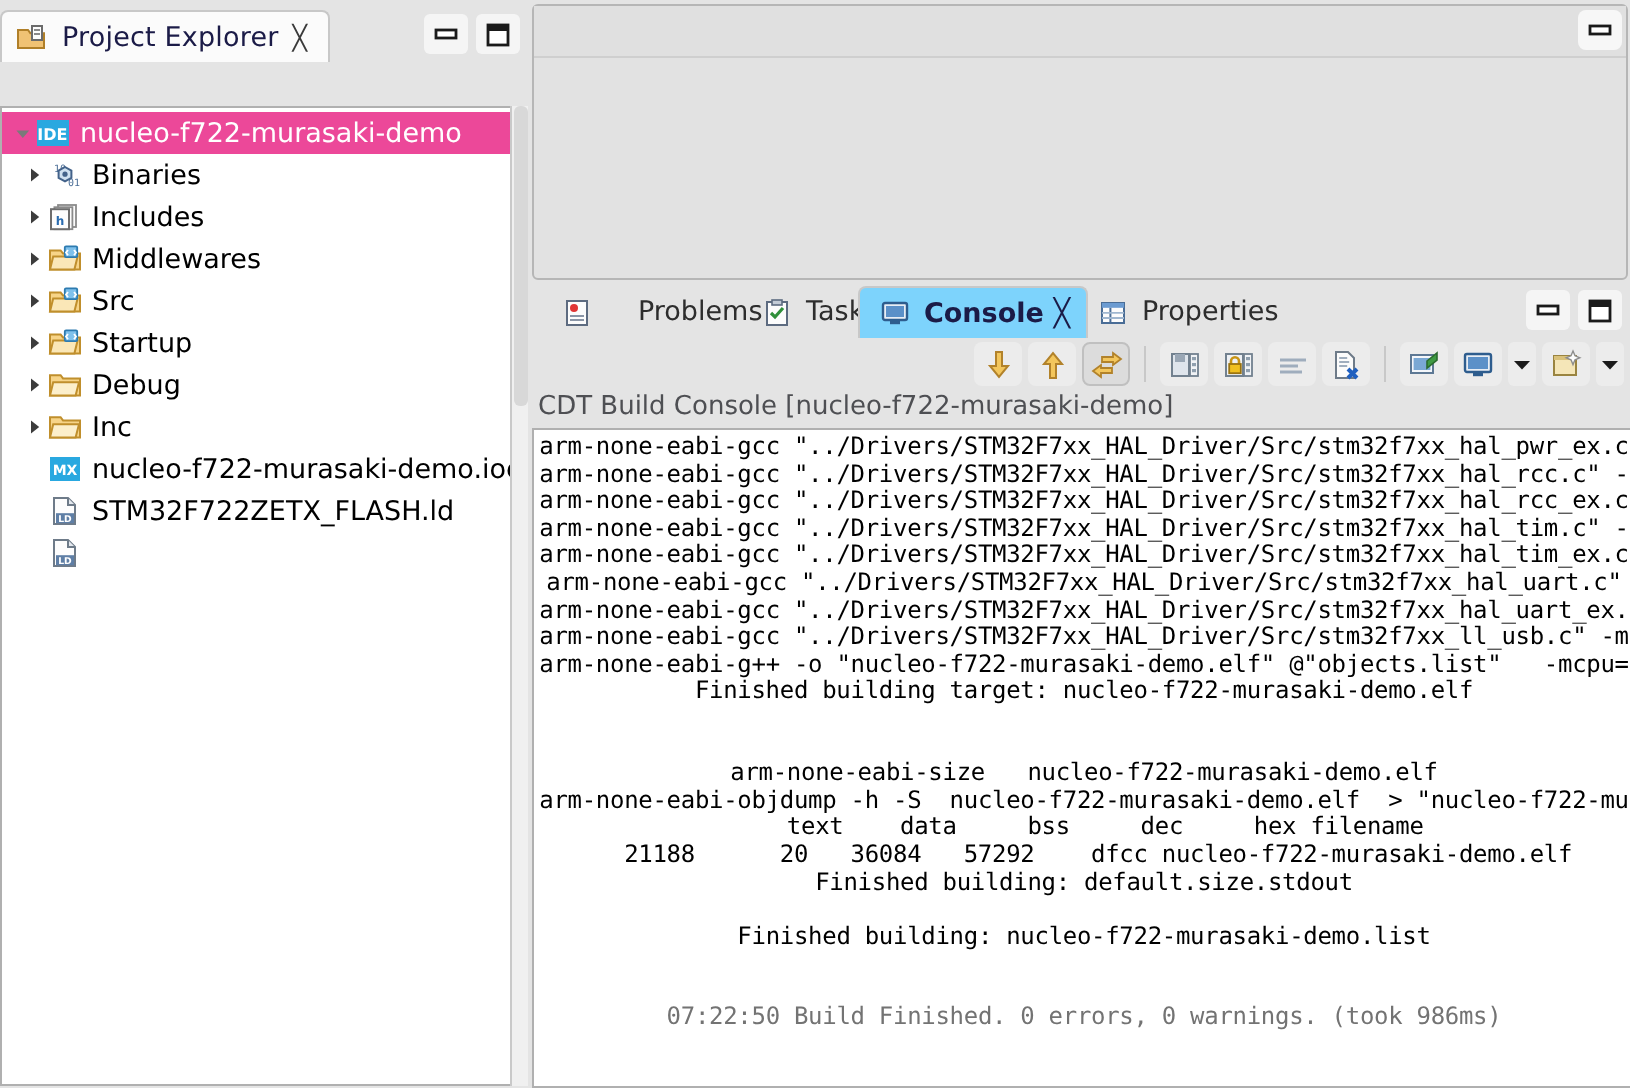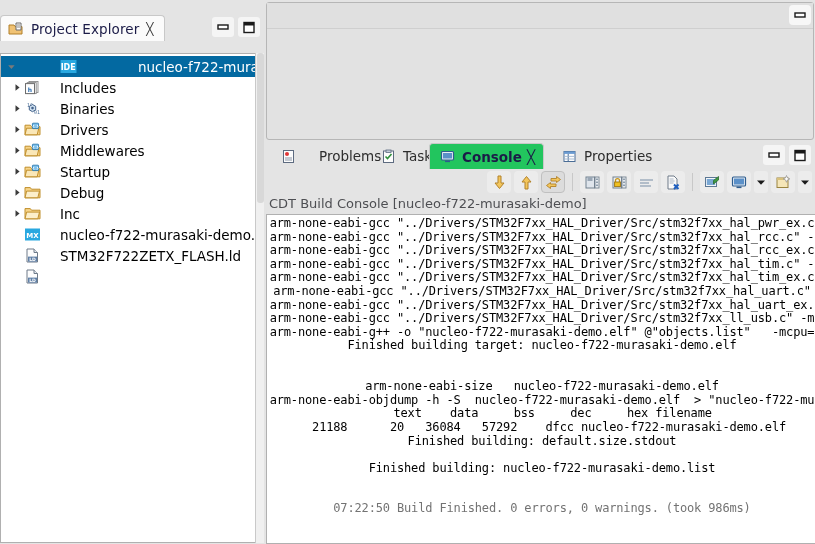--- a/index.html
+++ b/index.html
@@ -11,21 +11,21 @@
     -webkit-font-smoothing:antialiased;
   }
   .app{position:relative;width:815px;height:544px;}
 
   
   .panel{position:absolute;background:#ffffff;border:1px solid #b4b4b4;box-sizing:border-box;}
 
   
   #project-explorer{left:0;top:0;width:264px;height:544px;background:#e4e4e4;}
 
-  .pe-tabrow{position:absolute;left:0;top:14px;width:264px;height:27px;}
+  .pe-tabrow{position:absolute;left:0;top:4px;width:264px;height:27px;}
   .pe-tab{
     position:absolute;left:0;top:1px;height:26px;
     padding:0 10px 0 6px;
     display:flex;align-items:center;gap:5px;
     background:#fbfbfb;
     border:1px solid #c8c8c8;border-bottom:none;
     border-radius:4px 4px 0 0;
     box-sizing:border-box;
   }
   .pe-tab .tab-label{font-size:13.5px;color:#1b1b47;font-weight:400;letter-spacing:.1px;}
@@ -43,44 +43,44 @@
   #pe-body{
     position:absolute;left:0;top:53px;width:258px;height:490px;
     background:#ffffff;border:1px solid #b0b0b0;border-right:none;box-sizing:border-box;
     overflow:hidden;
   }
   #pe-scroll{position:absolute;left:255px;top:53px;width:9px;height:490px;background:#f0f0f0;border-left:1px solid #c9c9c9;box-sizing:border-box;}
   #pe-scroll .thumb{position:absolute;left:1px;top:0;width:7px;height:150px;background:#d8d8d8;border-radius:3px;}
 
   .tree{padding:2px 0 0 0;}
   .trow{height:21px;display:flex;align-items:center;padding-left:4px;white-space:nowrap;}
-  .trow.selected{background:#0369a1;gap:42px;}
+  .trow.selected{background:#ec4899;}
   .trow.selected .tlabel{color:#ffffff;}
-  .tlabel{font-size:13.5px;color:#000;margin-left:18px;}
+  .tlabel{font-size:13.5px;color:#000;margin-left:4px;}
   .arrow{width:12px;height:12px;flex:0 0 12px;display:flex;align-items:center;justify-content:center;}
   .arrow svg{display:block;}
   .ticon{width:18px;height:16px;flex:0 0 18px;display:flex;align-items:center;justify-content:center;margin-right:1px;}
   .indent1{padding-left:10px;}
 
   
   #editor-area{left:266px;top:2px;width:548px;height:138px;background:#e2e2e2;border:1px solid #b6b6b6;border-radius:3px;}
   #editor-tabstrip{position:absolute;left:0;top:0;width:100%;height:26px;background:#e0e0e0;border-bottom:1px solid #cfcfcf;box-sizing:border-box;}
   #editor-min{position:absolute;right:2px;top:2px;width:22px;height:20px;display:flex;align-items:center;justify-content:center;background:#f7f7f7;border-radius:4px;}
 
   
   #console-view{position:absolute;left:266px;top:142px;width:549px;height:402px;}
 
   .cv-tabrow{position:absolute;left:0;top:0;width:549px;height:27px;}
   .cv-tab{
     position:absolute;top:1px;height:26px;display:flex;align-items:center;gap:5px;
     padding:0 8px;box-sizing:border-box;border-radius:4px 4px 0 0;
     font-size:13.5px;color:#1b1b47;
   }
   .cv-tab.inactive{color:#2d2d2d;}
-  .cv-tab.active{background:#22c55e;border:1px solid #c8c8c8;border-bottom:none;font-weight:bold;}
+  .cv-tab.active{background:#7dd3fc;border:1px solid #c8c8c8;border-bottom:none;font-weight:bold;}
   .cv-winbtns{position:absolute;right:4px;top:3px;display:flex;gap:4px;}
 
   #cv-toolbar{position:absolute;right:3px;top:29px;display:flex;gap:3px;align-items:center;}
   .sep{width:1px;height:18px;background:#c8c8c8;margin:0 4px;}
   .arrowbtn{width:14px;height:22px;display:flex;align-items:center;justify-content:center;background:#ececec;border-radius:3px;}
   #cv-text{
     position:absolute;left:2px;top:2px;right:0;bottom:0;
     font-family:"DejaVu Sans Mono","Liberation Mono",monospace;
     font-size:12px;line-height:13.6px;color:#000;
     white-space:pre;overflow:hidden;letter-spacing:-0.15px;
@@ -168,75 +168,75 @@
             <span class="tlabel">nucleo-f722-murasaki-demo</span>
           </div>
           <div class="trow indent1">
             <span class="arrow">
               <svg width="9" height="9" viewBox="0 0 9 9">
                 <path d="M2.5 1.2L6.6 4.5 2.5 7.8z" fill="#3c3c3c"></path>
               </svg>
             </span>
             <span class="ticon">
               <svg width="17" height="15" viewBox="0 0 17 15">
+                <text x="3" y="6" font-family="DejaVu Sans Mono, monospace" font-size="5" fill="#4a6d96">10</text>
+                <text x="10" y="13" font-family="DejaVu Sans Mono, monospace" font-size="5" fill="#4a6d96">01</text>
+                <path d="M8.5 3.5l3.2 1.8v3.6L8.5 10.7 5.3 8.9V5.3z" fill="#cfe0f0" stroke="#43628a" stroke-width="1"></path>
+                <circle cx="8.5" cy="7.1" r="1.3" fill="#43628a"></circle>
+              </svg>
+            </span>
+            <span class="tlabel">Binaries</span>
+          </div>
+          <div class="trow indent1">
+            <span class="arrow">
+              <svg width="9" height="9" viewBox="0 0 9 9">
+                <path d="M2.5 1.2L6.6 4.5 2.5 7.8z" fill="#3c3c3c"></path>
+              </svg>
+            </span>
+            <span class="ticon">
+              <svg width="17" height="15" viewBox="0 0 17 15">
                 <rect x="5" y="1.5" width="9" height="11" fill="#fcfcfc" stroke="#8a8a8a" stroke-width=".9"></rect>
                 <rect x="3.2" y="2.6" width="9" height="11" fill="#fcfcfc" stroke="#8a8a8a" stroke-width=".9"></rect>
                 <rect x="1.5" y="3.6" width="9" height="10" fill="#fdfdfd" stroke="#6d6d6d" stroke-width="1"></rect>
                 <text x="6" y="11.5" font-family="DejaVu Sans, sans-serif" font-size="6" font-weight="bold" fill="#2a6cb0" text-anchor="middle">h</text>
               </svg>
             </span>
             <span class="tlabel">Includes</span>
           </div>
           <div class="trow indent1">
             <span class="arrow">
               <svg width="9" height="9" viewBox="0 0 9 9">
                 <path d="M2.5 1.2L6.6 4.5 2.5 7.8z" fill="#3c3c3c"></path>
               </svg>
             </span>
             <span class="ticon">
               <svg width="17" height="15" viewBox="0 0 17 15">
-                <text x="3" y="6" font-family="DejaVu Sans Mono, monospace" font-size="5" fill="#4a6d96">10</text>
-                <text x="10" y="13" font-family="DejaVu Sans Mono, monospace" font-size="5" fill="#4a6d96">01</text>
-                <path d="M8.5 3.5l3.2 1.8v3.6L8.5 10.7 5.3 8.9V5.3z" fill="#cfe0f0" stroke="#43628a" stroke-width="1"></path>
-                <circle cx="8.5" cy="7.1" r="1.3" fill="#43628a"></circle>
-              </svg>
-            </span>
-            <span class="tlabel">Binaries</span>
-          </div>
-          <div class="trow indent1">
-            <span class="arrow">
-              <svg width="9" height="9" viewBox="0 0 9 9">
-                <path d="M2.5 1.2L6.6 4.5 2.5 7.8z" fill="#3c3c3c"></path>
-              </svg>
-            </span>
-            <span class="ticon">
-              <svg width="17" height="15" viewBox="0 0 17 15">
                 <path d="M1 3.2h5.3l1.2 1.5H16v8.1H1z" fill="#f7d488" stroke="#c08f2c" stroke-width="1"></path>
                 <path d="M2.6 6.2h12.2l-1.6 6.6H1z" fill="#fae7b7" stroke="#c08f2c" stroke-width="1"></path>
                 <rect x="8.4" y="1.2" width="6.2" height="5.4" rx=".6" fill="#7fc1ec" stroke="#2d7bb0" stroke-width=".9"></rect>
                 <path d="M10 3l-1 1.3L10 5.6M13 3l1 1.3L13 5.6" stroke="#ffffff" stroke-width=".9" fill="none"></path>
               </svg>
             </span>
-            <span class="tlabel">Drivers</span>
+            <span class="tlabel">Middlewares</span>
           </div>
           <div class="trow indent1">
             <span class="arrow">
               <svg width="9" height="9" viewBox="0 0 9 9">
                 <path d="M2.5 1.2L6.6 4.5 2.5 7.8z" fill="#3c3c3c"></path>
               </svg>
             </span>
             <span class="ticon">
               <svg width="17" height="15" viewBox="0 0 17 15">
                 <path d="M1 3.2h5.3l1.2 1.5H16v8.1H1z" fill="#f7d488" stroke="#c08f2c" stroke-width="1"></path>
                 <path d="M2.6 6.2h12.2l-1.6 6.6H1z" fill="#fae7b7" stroke="#c08f2c" stroke-width="1"></path>
                 <rect x="8.4" y="1.2" width="6.2" height="5.4" rx=".6" fill="#7fc1ec" stroke="#2d7bb0" stroke-width=".9"></rect>
                 <path d="M10 3l-1 1.3L10 5.6M13 3l1 1.3L13 5.6" stroke="#ffffff" stroke-width=".9" fill="none"></path>
               </svg>
             </span>
-            <span class="tlabel">Middlewares</span>
+            <span class="tlabel">Src</span>
           </div>
           <div class="trow indent1">
             <span class="arrow">
               <svg width="9" height="9" viewBox="0 0 9 9">
                 <path d="M2.5 1.2L6.6 4.5 2.5 7.8z" fill="#3c3c3c"></path>
               </svg>
             </span>
             <span class="ticon">
               <svg width="17" height="15" viewBox="0 0 17 15">
                 <path d="M1 3.2h5.3l1.2 1.5H16v8.1H1z" fill="#f7d488" stroke="#c08f2c" stroke-width="1"></path>
@@ -355,21 +355,21 @@
           <svg width="15" height="15" viewBox="0 0 15 15">
             <rect x="1.5" y="2.5" width="12" height="8.5" rx="1" fill="#e8eef5" stroke="#2e5d8e" stroke-width="1.2"></rect>
             <rect x="3" y="4" width="9" height="5.5" fill="#5b90c8"></rect>
             <rect x="5" y="11.5" width="5" height="1.6" fill="#2e5d8e"></rect>
           </svg>
         </span>
         <span>Console</span>
         <span class="close-x">╳</span>
       </div>
 
-      <div class="cv-tab inactive" style="left:286px;">
+      <div class="cv-tab inactive" style="left:273px;">
         <span class="ticon">
           <svg width="15" height="15" viewBox="0 0 15 15">
             <rect x="2" y="2.5" width="11" height="10" fill="#fcfcfc" stroke="#4a6d96" stroke-width="1"></rect>
             <rect x="2" y="2.5" width="11" height="2.4" fill="#6b9bd1"></rect>
             <path d="M6.2 4.9v7.6" stroke="#4a6d96" stroke-width="1"></path>
             <path d="M2 7.4h11M2 10h11" stroke="#9fb6cf" stroke-width=".9"></path>
           </svg>
         </span>
         <span>Properties</span>
       </div>

